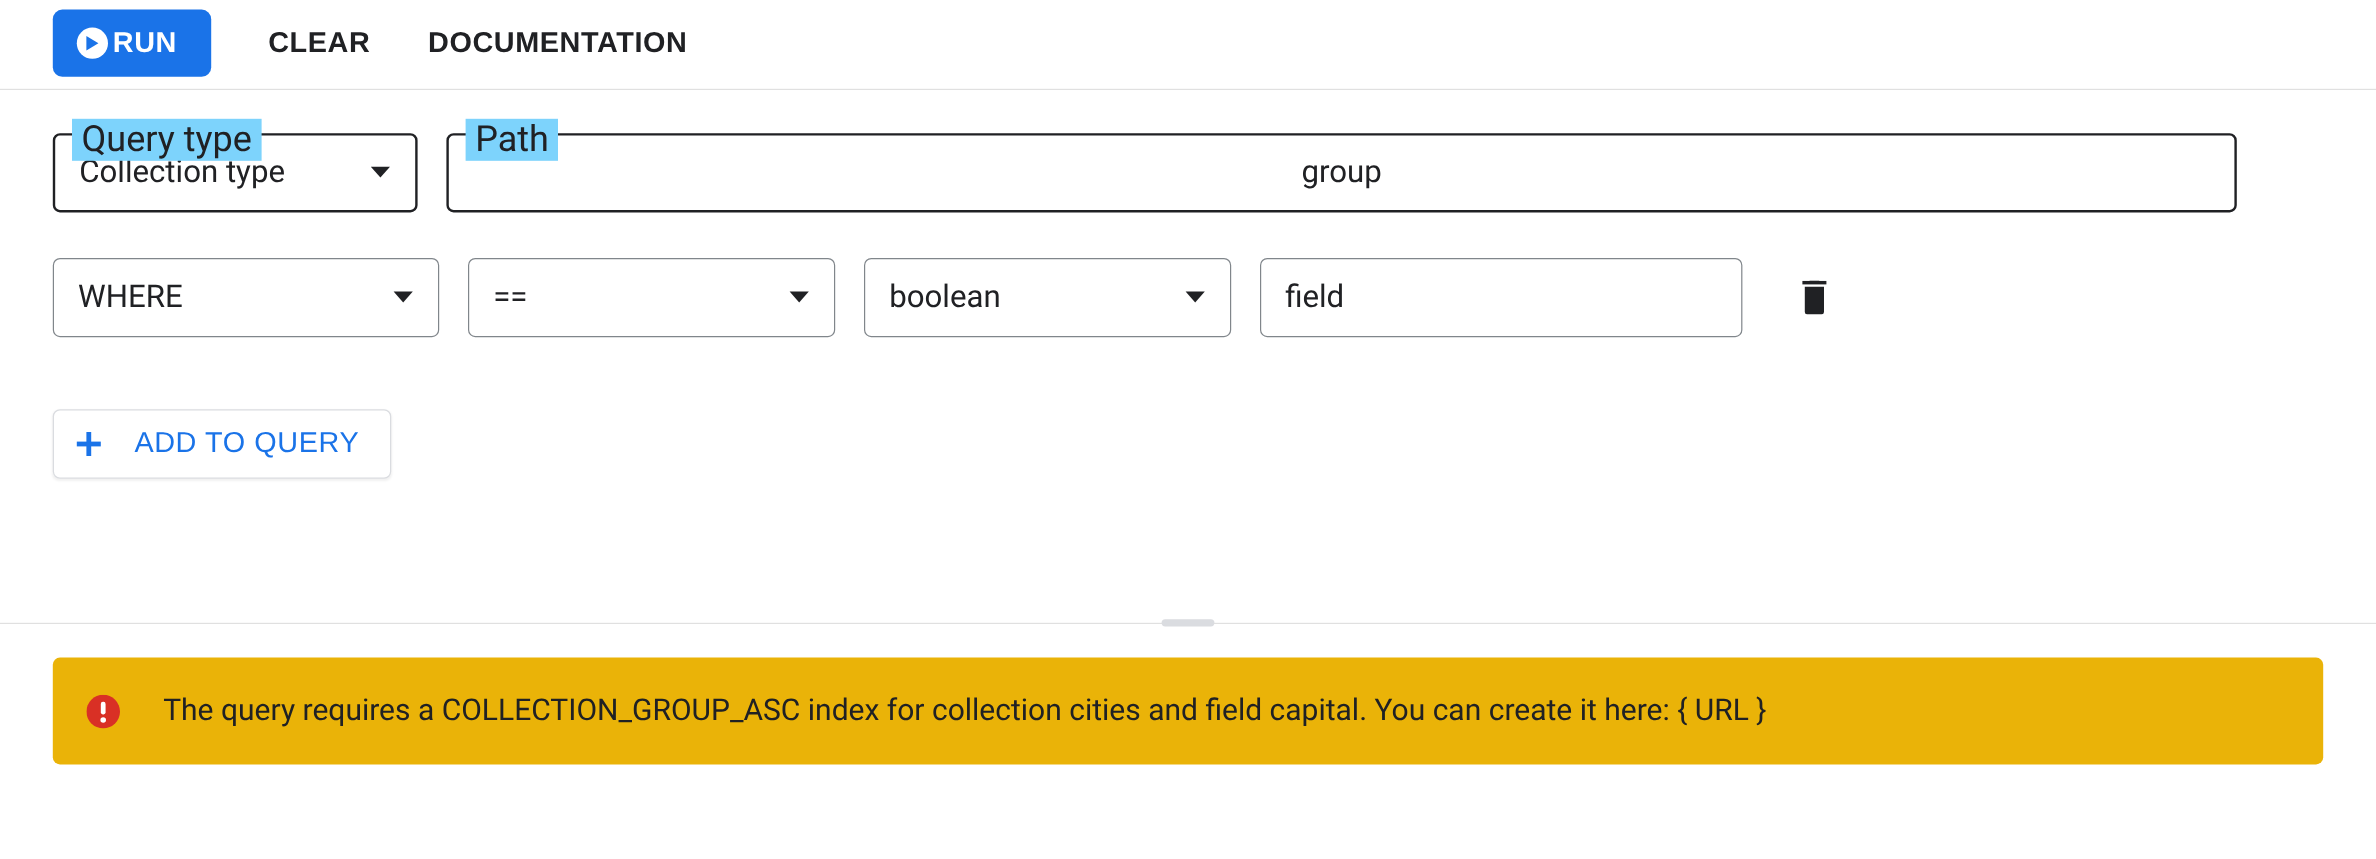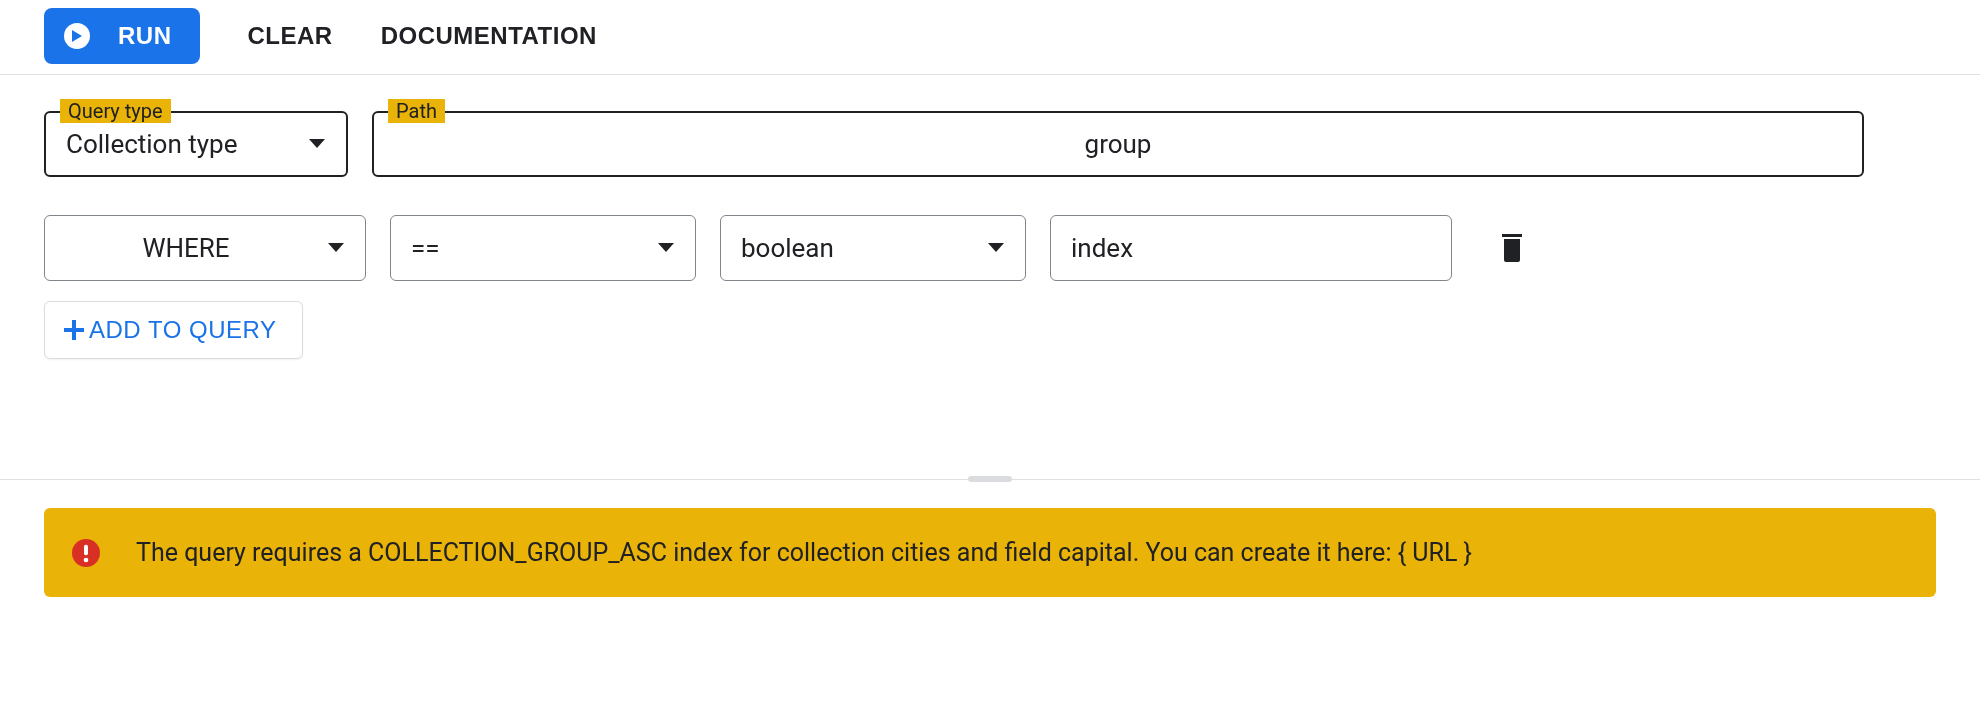--- a/index.html
+++ b/index.html
@@ -8,21 +8,21 @@
   .toolbar {
     display: flex;
     align-items: center;
     gap: 48px;
     padding: 8px 44px 10px 44px;
     border-bottom: 1px solid #e0e0e0;
   }
   .run-btn {
     display: inline-flex;
     align-items: center;
-    gap: 28px;
+    gap: 4px;
     background: #1a73e8;
     color: #fff;
     border: none;
     border-radius: 8px;
     padding: 14px 28px 14px 20px;
     font-size: 24px;
     font-weight: 600;
     letter-spacing: .5px;
     cursor: pointer;
   }
@@ -58,49 +58,49 @@
     min-height: 66px;
     display: flex;
     align-items: center;
     padding: 0 20px;
   }
   .field.light { border: 1px solid #80868b; }
   .field .float-label {
     position: absolute;
     top: -14px;
     left: 14px;
-    background: #eab308;
+    background: #7dd3fc;
     padding: 0 8px;
-    font-size: 20px;
+    font-size: 30px;
     color: #202124;
   }
   .field .value { font-size: 26px; color: #202124; flex: 1; }
   .field .arrow { margin-left: 20px; }
   .arrow svg { width: 18px; height: 12px; display: block; }
 
   .w-qtype { width: 304px; }
   .w-path  { flex: 1; max-width: 1492px; text-align: center; }
-  .w-clause { width: 322px; text-align: center; }
+  .w-clause { width: 322px; }
   .w-field  { width: 410px; }
   .w-op     { width: 306px; }
   .w-type   { width: 306px; gap: 36px; }
   .w-val    { width: 402px; }
 
   .trash-btn {
     background: none; border: none; cursor: pointer;
     width: 40px; height: 40px; display: flex; align-items: center; justify-content: center;
     margin-left: 16px; align-self: center;
   }
   .trash-btn svg { width: 24px; height: 28px; }
 
   .add-btn {
     display: inline-flex;
     align-items: center;
-    gap: 4px;
-    margin-top: 20px;
+    gap: 27px;
+    margin-top: 60px;
     border: 1px solid #dadce0;
     border-radius: 6px;
     background: #fff;
     color: #1a73e8;
     font-size: 24px;
     font-weight: 500;
     letter-spacing: .5px;
     padding: 14px 26px 14px 18px;
     cursor: pointer;
     box-shadow: 0 1px 2px rgba(0,0,0,.06);
@@ -189,21 +189,21 @@
     </div>
     <div class="field light w-type">
       <span class="value">boolean</span>
       <span class="arrow">
         <svg viewBox="0 0 18 12">
             <path d="M1 1 L9 10 L17 1 Z" fill="#202124"></path>
           </svg>
       </span>
     </div>
     <div class="field light w-val">
-      <span class="value">index</span>
+      <span class="value">field</span>
     </div>
     <button class="trash-btn">
       <svg viewBox="0 0 24 28">
         <rect x="2" y="0" width="20" height="3" fill="#202124"></rect>
         <rect x="8" y="-2" width="8" height="3" fill="#202124"></rect>
         <path d="M4 5 H20 V26 A2 2 0 0 1 18 28 H6 A2 2 0 0 1 4 26 Z" fill="#202124"></path>
       </svg>
     </button>
   </div>
 

